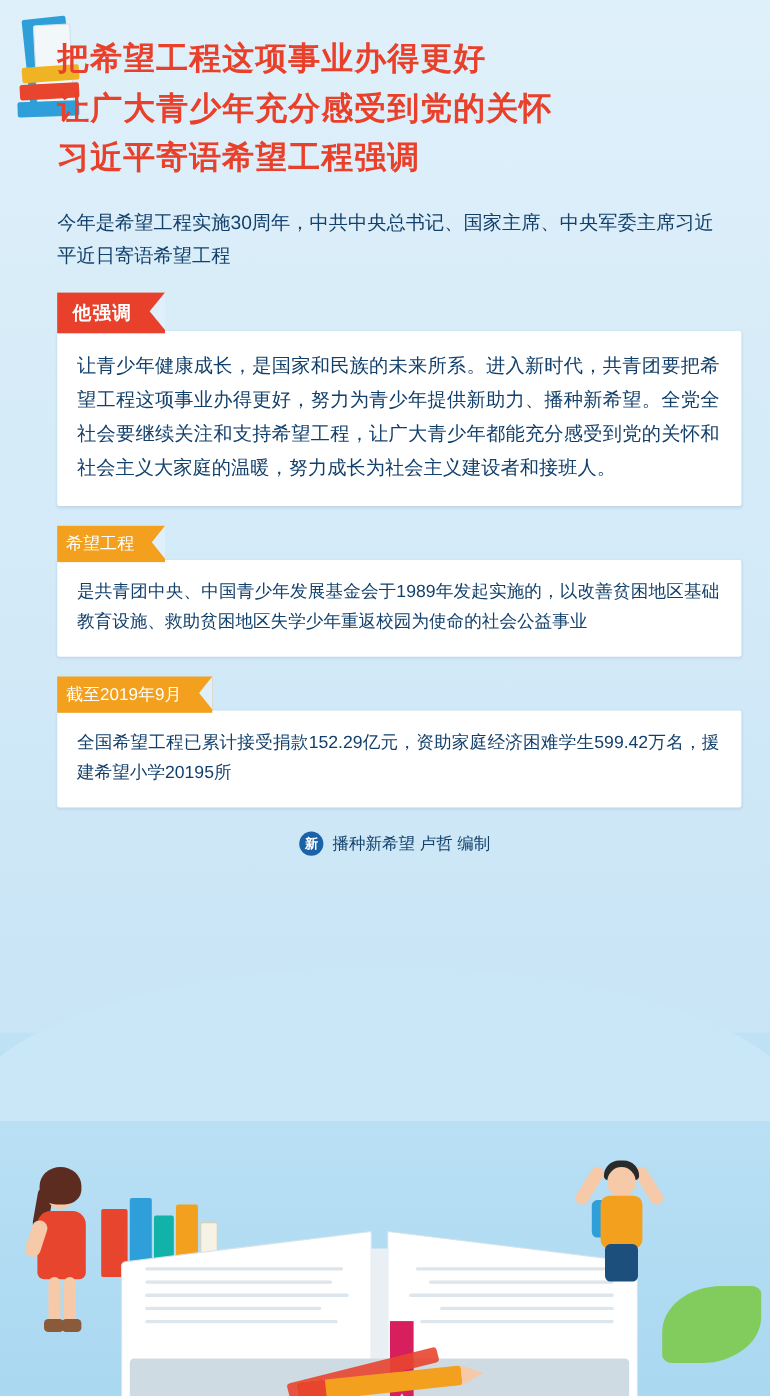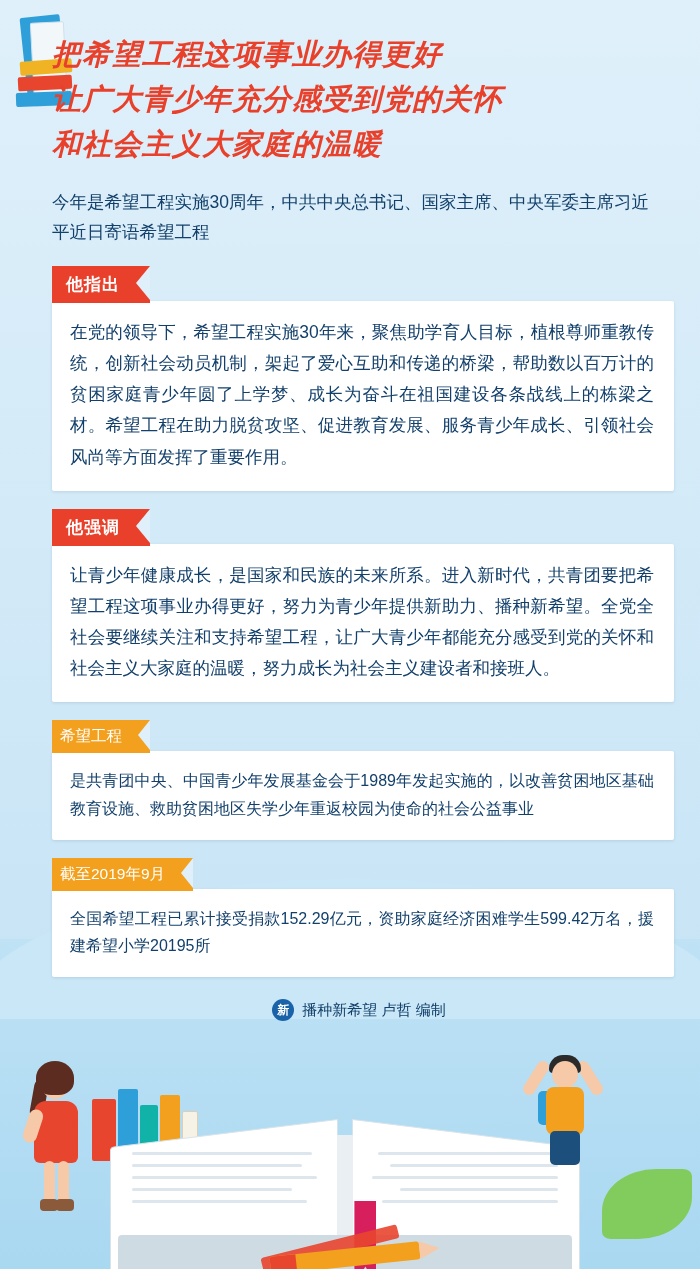--- a/index.html
+++ b/index.html
@@ -85,21 +85,21 @@
   }
 
   .headline {
     color: #e8402a;
     font-size: 29px;
     font-weight: bold;
     line-height: 1.55;
     letter-spacing: 1px;
     margin: 6px 0 20px 8px;
   }
-  .headline div { white-space: nowrap; font-style: italic; }
+  .headline div { white-space: nowrap; }
 
   .lead {
     color: #13406b;
     font-size: 17.5px;
     line-height: 1.75;
     margin: 0 0 18px 8px;
     max-width: 600px;
   }
 
   
@@ -277,31 +277,25 @@
     <i class="bt4"></i>
     <i class="bt5"></i>
 </div>
 
 <div class="page">
 
 
   <div class="headline">
     <div>把希望工程这项事业办得更好</div>
     <div>让广大青少年充分感受到党的关怀</div>
-    <div>和社会主义大家庭的温暖</div>
+    <div>习近平寄语希望工程强调</div>
   </div>
 
   <div class="lead">今年是希望工程实施30周年，中共中央总书记、国家主席、中央军委主席习近平近日寄语希望工程</div>
 
-  <div class="section">
-    <div class="tag-red">他指出</div>
-    <div class="card">
-      <p>在党的领导下，希望工程实施30年来，聚焦助学育人目标，植根尊师重教传统，创新社会动员机制，架起了爱心互助和传递的桥梁，帮助数以百万计的贫困家庭青少年圆了上学梦、成长为奋斗在祖国建设各条战线上的栋梁之材。希望工程在助力脱贫攻坚、促进教育发展、服务青少年成长、引领社会风尚等方面发挥了重要作用。</p>
-    </div>
-  </div>
 
   <div class="section">
     <div class="tag-red">他强调</div>
     <div class="card">
       <p>让青少年健康成长，是国家和民族的未来所系。进入新时代，共青团要把希望工程这项事业办得更好，努力为青少年提供新助力、播种新希望。全党全社会要继续关注和支持希望工程，让广大青少年都能充分感受到党的关怀和社会主义大家庭的温暖，努力成长为社会主义建设者和接班人。</p>
     </div>
   </div>
 
   <div class="section">
     <div class="tag-orange">希望工程</div>

